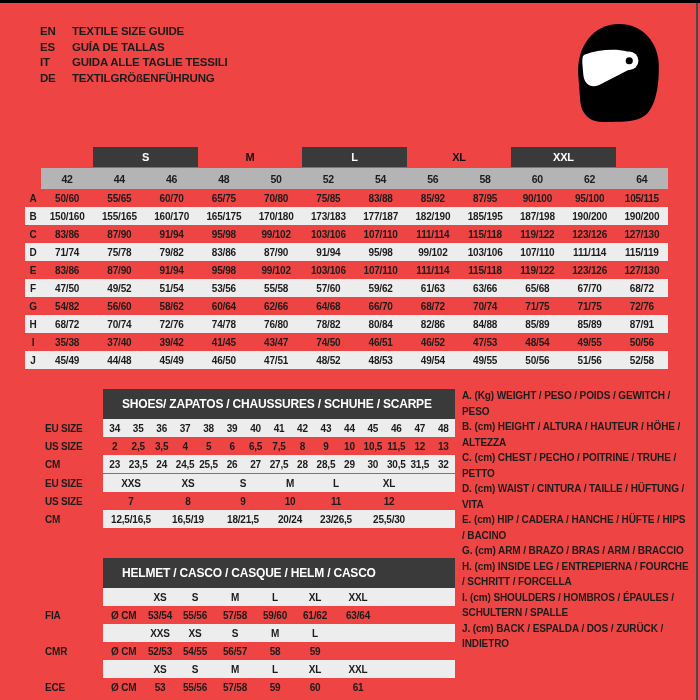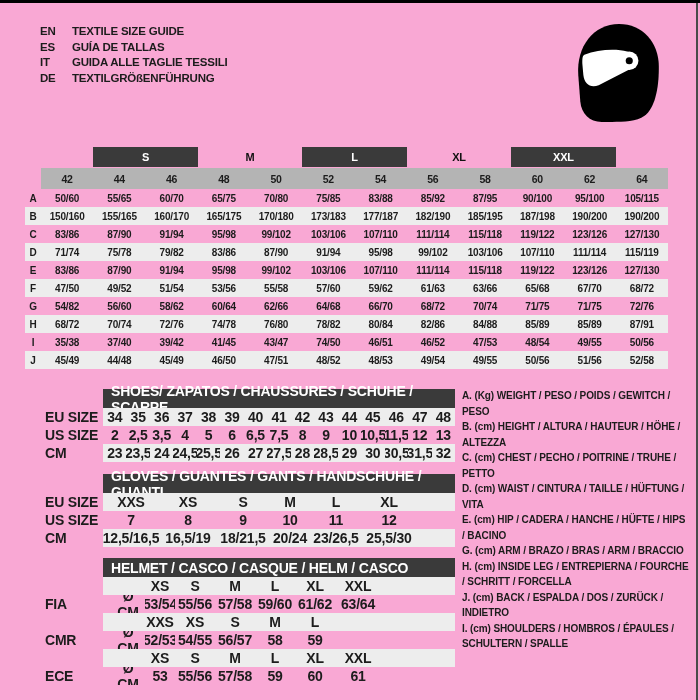--- a/index.html
+++ b/index.html
@@ -1,17 +1,17 @@
 <!DOCTYPE html>
 <html><head>
 <meta charset="utf-8">
 <style>
   html,body{margin:0;padding:0;background:#fff;}
   .page{
-    position:relative;width:700px;height:700px;background:#f9a8d4;overflow:hidden;
+    position:relative;width:700px;height:700px;background:#ef4444;overflow:hidden;
     font-family:"Liberation Sans", sans-serif;font-weight:bold;color:var(--text,#1c1c1c);
     letter-spacing:-0.2px;
   }
   .top-bar{position:absolute;top:0;left:0;width:700px;height:3px;background:#000;}
   .right-bar{position:absolute;top:3px;right:2px;width:2px;height:697px;background:#4a4a4a;}
 
   
   .languages{position:absolute;left:40px;top:24px;}
   .lang-row{display:flex;font-size:11.5px;line-height:15.6px;}
   .lang-code{width:32px;}
@@ -30,23 +30,23 @@
   .grp.dark{background:var(--dark,#3a3a3a);color:#fff;}
   .grp.plain{color:#111;}
   .data-row.stripe{background:var(--stripe,#ededed);}
   .mt-row .cell{overflow:hidden;}
 
   
   .sub{position:absolute;left:25px;width:430px;}
   .sub.shoes{top:389px;}
   .sub.gloves{top:474px;}
   .sub.helmets{top:558px;}
-  .band-title{margin-left:78px;width:352px;height:19px;background:var(--dark,#3a3a3a);color:#fff;
-    font-size:14px;display:flex;align-items:center;padding-left:8px;box-sizing:border-box;}
-  .sub-row{display:grid;height:18px;align-items:stretch;font-size:14px;}
+  .band-title{margin-left:78px;width:352px;height:30px;background:var(--dark,#3a3a3a);color:#fff;
+    font-size:12px;display:flex;align-items:center;padding-left:19px;box-sizing:border-box;}
+  .sub-row{display:grid;height:18px;align-items:stretch;font-size:10px;}
   .cols-shoes{grid-template-columns:78px repeat(15,1fr);}
   .cols-gloves{grid-template-columns:78px 56px 58px 52px 42px 50px 56px auto;}
   .cols-helmet{grid-template-columns:78px 42px 30px 40px 40px 40px 40px 46px auto;}
   .sub-row .cell{display:flex;align-items:center;justify-content:center;text-align:center;overflow:hidden;}
   .sub-row .lab{justify-content:flex-start;padding-left:20px;box-sizing:border-box;}
   .sub-row .diam{justify-content:flex-start;padding-left:8px;box-sizing:border-box;}
   .sub-row .stripe{background:var(--stripe,#ededed);}
 
   
   .legend{position:absolute;left:462px;top:388px;width:228px;font-size:10px;line-height:15.5px;letter-spacing:-0.1px;}
@@ -315,21 +315,20 @@
           <div class="cell val stripe">29</div>
           <div class="cell val stripe">30</div>
           <div class="cell val stripe">30,5</div>
           <div class="cell val stripe">31,5</div>
           <div class="cell val stripe">32</div>
         </div>
       </div>
   </div>
 
   <div class="sub gloves">
-    <div class="band-title">GLOVES / GUANTES / GANTS / HANDSCHUHE / GUANTI</div>
     <div>
         <div class="sub-row cols-gloves">
           <div class="cell lab">EU SIZE</div>
           <div class="cell val stripe">XXS</div>
           <div class="cell val stripe">XS</div>
           <div class="cell val stripe">S</div>
           <div class="cell val stripe">M</div>
           <div class="cell val stripe">L</div>
           <div class="cell val stripe">XL</div>
           <div class="cell fill stripe"></div>
@@ -430,16 +429,16 @@
   </div>
 
   <div class="legend">
       <div class="legend-line">A. (Kg) WEIGHT / PESO / POIDS / GEWITCH / PESO</div>
       <div class="legend-line">B. (cm) HEIGHT / ALTURA / HAUTEUR / HÖHE / ALTEZZA</div>
       <div class="legend-line">C. (cm) CHEST / PECHO / POITRINE / TRUHE / PETTO</div>
       <div class="legend-line">D. (cm) WAIST / CINTURA / TAILLE / HÜFTUNG / VITA</div>
       <div class="legend-line">E. (cm) HIP / CADERA / HANCHE / HÜFTE / HIPS / BACINO</div>
       <div class="legend-line">G. (cm) ARM / BRAZO / BRAS / ARM / BRACCIO</div>
       <div class="legend-line">H. (cm) INSIDE LEG / ENTREPIERNA / FOURCHE / SCHRITT / FORCELLA</div>
+      <div class="legend-line">I. (cm) SHOULDERS / HOMBROS / ÉPAULES / SCHULTERN / SPALLE</div>
       <div class="legend-line">J. (cm) BACK / ESPALDA / DOS / ZURÜCK / INDIETRO</div>
-      <div class="legend-line">I. (cm) SHOULDERS / HOMBROS / ÉPAULES / SCHULTERN / SPALLE</div>
     </div>
 </div>
 
 </body></html>

